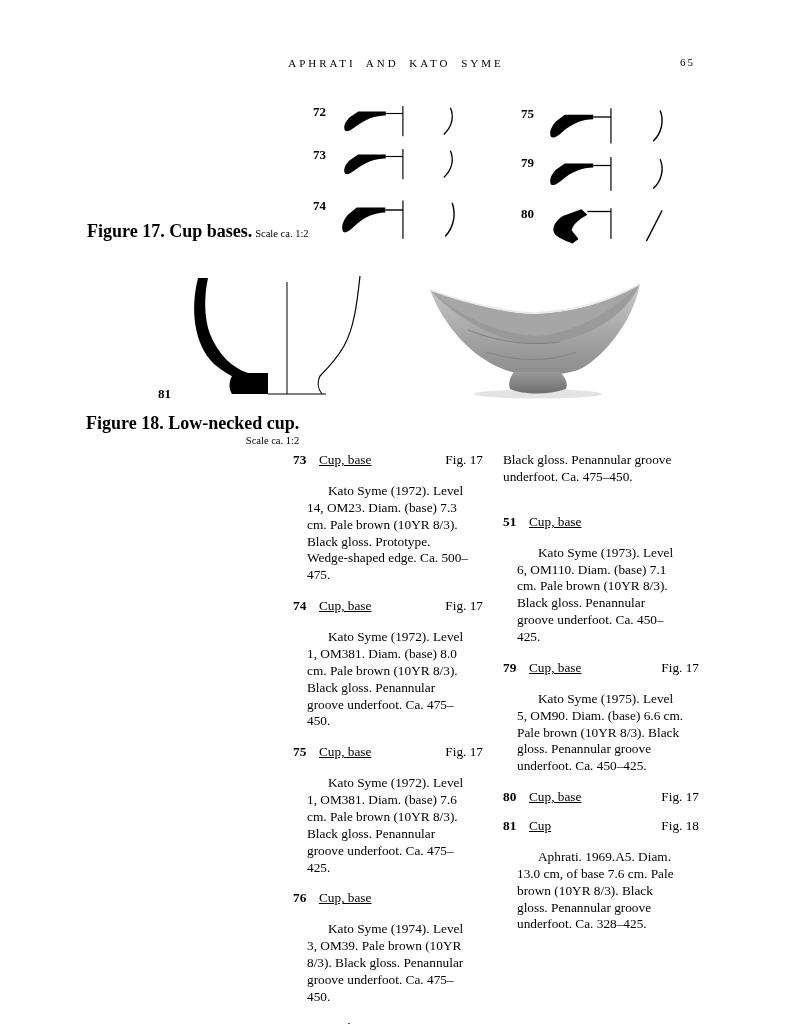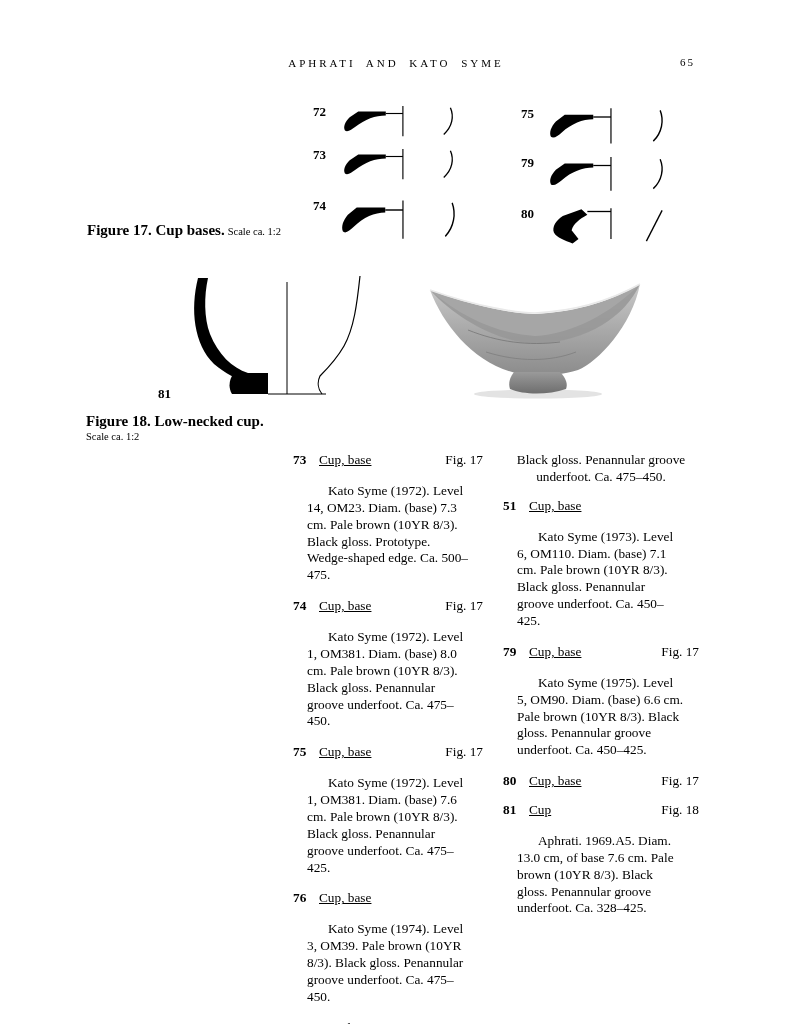--- a/index.html
+++ b/index.html
@@ -39,42 +39,42 @@
     font-weight: bold;
     font-size: 13px;
     width: 26px;
     text-align: right;
     margin-right: 14px;
   }
   .base-row svg { display: block; }
 
   
   .caption { position: absolute; }
-  .cap-main { font-weight: bold; font-size: 15px; }
+  .cap-main { font-weight: bold; font-size: 18px; }
   .cap-scale { font-size: 10.5px; margin-left: 3px; }
   .cap-scale-line { font-size: 10.5px; margin-top: 1px; }
 
   
   .fig18-drawing { position: absolute; left: 158px; top: 276px; width: 220px; height: 132px; }
   .fig18-drawing .fig-num { position: absolute; left: 0; top: 110px; width: 20px; text-align: left; margin: 0; }
   .fig18-drawing svg { position: absolute; left: 16px; top: 0; }
   .fig18-photo { position: absolute; left: 428px; top: 282px; }
   .fig18-photo svg { display: block; }
 
   
   .col { position: absolute; top: 452px; font-size: 13.3px; line-height: 1.27; }
   .col-left  { left: 293px; width: 190px; }
   .col-right { left: 503px; width: 196px; }
   .entry { margin-bottom: 12px; }
   .entry-head { display: flex; margin-bottom: 6px; }
   .entry-num { font-weight: bold; width: 26px; flex: none; }
   .entry-title { flex: none; text-decoration: underline; }
   .entry-fig { margin-left: auto; }
   .entry-body { margin: 14px; text-indent: 21px; }
-  .cont-para { margin: 0 0 12px 0; text-align: center; }
+  .cont-para { margin: 0 0 28px 0; }
 </style>
 </head>
 <body>
 
 <div class="page">
 
   <svg width="0" height="0" style="position:absolute" aria-hidden="true">
     <defs>
       <symbol id="baseprofile" viewBox="0 0 124 40">
         <path d="M3,28 C1,24 3,19 8,14 L17,8 L46,8 L46,12 C35,12 24,16 14,24 C10,27 6,30 3,28 Z" fill="#000"></path>
@@ -163,21 +163,21 @@
       <ellipse cx="110" cy="112" rx="64" ry="4.5" fill="#e3e3e3"></ellipse>
       <path d="M2,8 C36,38 74,52 107,54 C144,52 182,32 212,2 C204,44 170,80 150,88 C136,92 120,94 108,94 C56,92 18,50 2,8 Z" fill="url(#pg1)"></path>
       <path d="M2,8 C50,26 90,32 107,32 C150,30 185,18 212,2 C196,36 160,58 110,62 C70,60 30,38 2,8 Z" fill="#969696" opacity="0.85"></path>
       <path d="M2,8 C50,25 90,31 107,31 C150,29 185,17 212,2" fill="none" stroke="#e9e9e9" stroke-width="1.6"></path>
       <path d="M40,48 C70,60 100,64 132,60" fill="none" stroke="#767676" stroke-width="0.8"></path>
       <path d="M58,70 C90,80 122,80 148,70" fill="none" stroke="#7d7d7d" stroke-width="0.8"></path>
       <path d="M86,90 L132,90 C138,96 140,102 138,107 C120,113 96,113 82,107 C80,101 82,95 86,90 Z" fill="url(#pg2)"></path>
     </svg>
   </div>
 
-  <div class="caption" style="left:86px; top:413px;">
+  <div class="caption" style="left:86px; top:413px;text-align:right;">
     <div class="cap-main">Figure 18. Low-necked cup.</div>
     <div class="cap-scale-line">Scale ca. 1:2</div>
   </div>
 
   <div class="col col-left">
 
     <div class="entry">
       <div class="entry-head">
         <span class="entry-num">73</span>
         <span class="entry-title">Cup, base</span>

